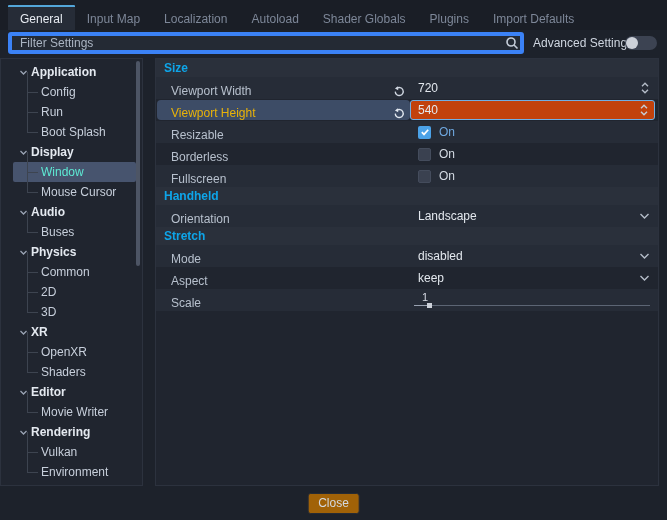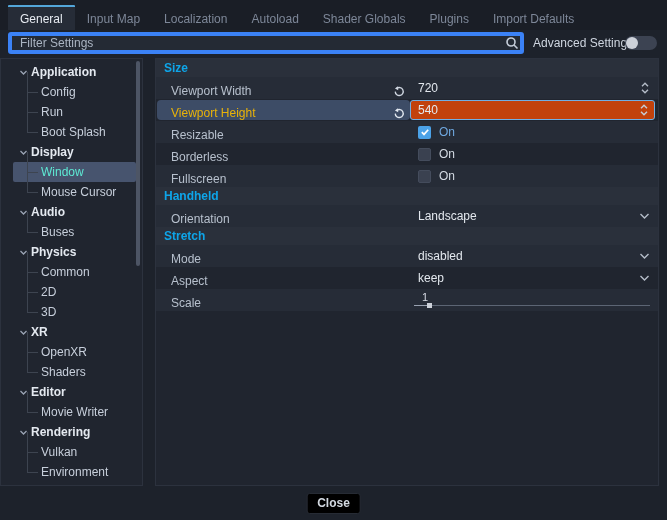--- a/index.html
+++ b/index.html
@@ -73,22 +73,22 @@
   
   .slider{position:relative;flex:1;height:22px;margin-right:6px;}
   .slider-val{position:absolute;left:12px;top:2px;font-size:11px;color:#d5dae2;}
   .slider-line{position:absolute;left:4px;right:2px;top:16px;height:1px;background:#5c6574;}
   .slider-fill{position:absolute;left:4px;width:15px;top:16px;height:1px;background:#98a1b0;}
   .slider-handle{position:absolute;left:17px;top:14px;width:5px;height:5px;background:#ccd1d9;}
   
   .footer{position:absolute;left:0;top:486px;width:667px;height:34px;}
   .close-btn{
     position:absolute;left:50%;top:7px;transform:translateX(-50%);
-    background:#000000;border:1px solid #262b34;border-radius:3px;
-    color:#d3d9e1;padding:2px 10px 3px 10px;font-size:12px;cursor:default;font-weight:bold;
+    background:#a16207;border:1px solid #262b34;border-radius:3px;
+    color:#d3d9e1;padding:2px 10px 3px 10px;font-size:12px;cursor:default;
   }
   svg{display:block;}
 </style>
 </head>
 <body>
 
 <div id="app">
 
   <div class="tabbar">
     <div class="tab active">General</div>

